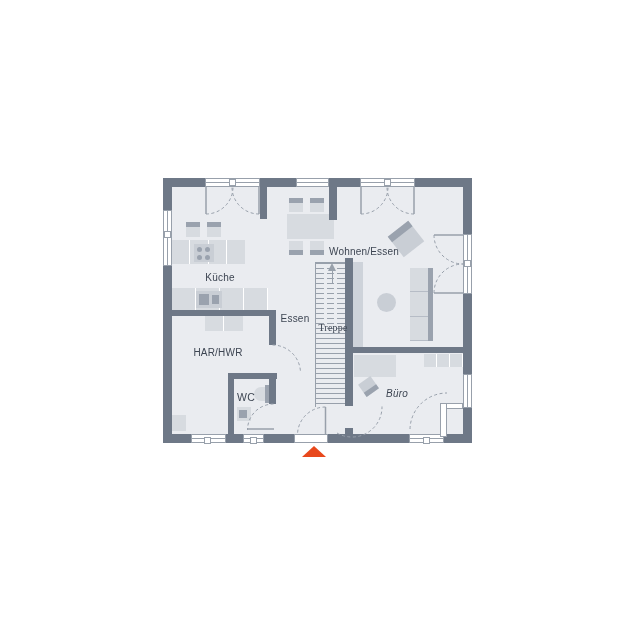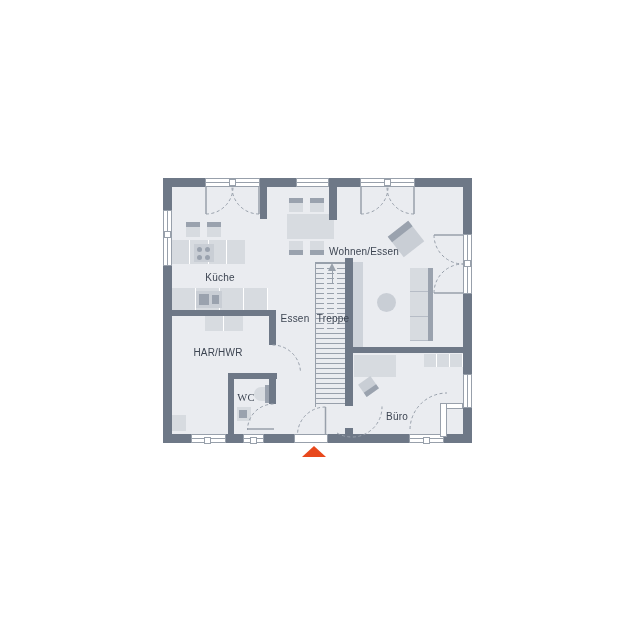--- a/index.html
+++ b/index.html
@@ -155,20 +155,20 @@
       <path class="arc" d="M272.5,345 A28 28 0 0 1 300.5,373"></path>
       <path class="arc" d="M273.5,404 A26 26 0 0 0 247.5,430"></path>
       <path class="arc" d="M325.5,407 A28 28 0 0 0 297.5,435"></path>
       <path class="arc" d="M337,433 A30 30 0 0 0 382,406.5"></path>
       <path class="arc" d="M410,429 A37 37 0 0 1 447,393"></path>
     </svg>
 
     <div class="room-label" style="left:220px;top:277px;">Küche</div>
     <div class="room-label" style="left:364px;top:251px;">Wohnen/Essen</div>
     <div class="room-label" style="left:295px;top:318px;">Essen</div>
-    <div class="room-label" style="left:333px;top:318px;">Treppe</div>
+    <div class="room-label" style="left:333px;top:327px;font-family:Liberation Serif, serif;">Treppe</div>
     <div class="room-label" style="left:218px;top:352px;">HAR/HWR</div>
-    <div class="room-label small" style="left:246px;top:397px;font-family:Liberation Serif, serif;">WC</div>
-    <div class="room-label" style="left:397px;top:416px;">Büro</div>
+    <div class="room-label small" style="left:246px;top:397px;">WC</div>
+    <div class="room-label" style="left:397px;top:393px;font-style:italic;">Büro</div>
 
     <div class="entrance-tri"></div>
   </div>
 </div>
 
 </body></html>

